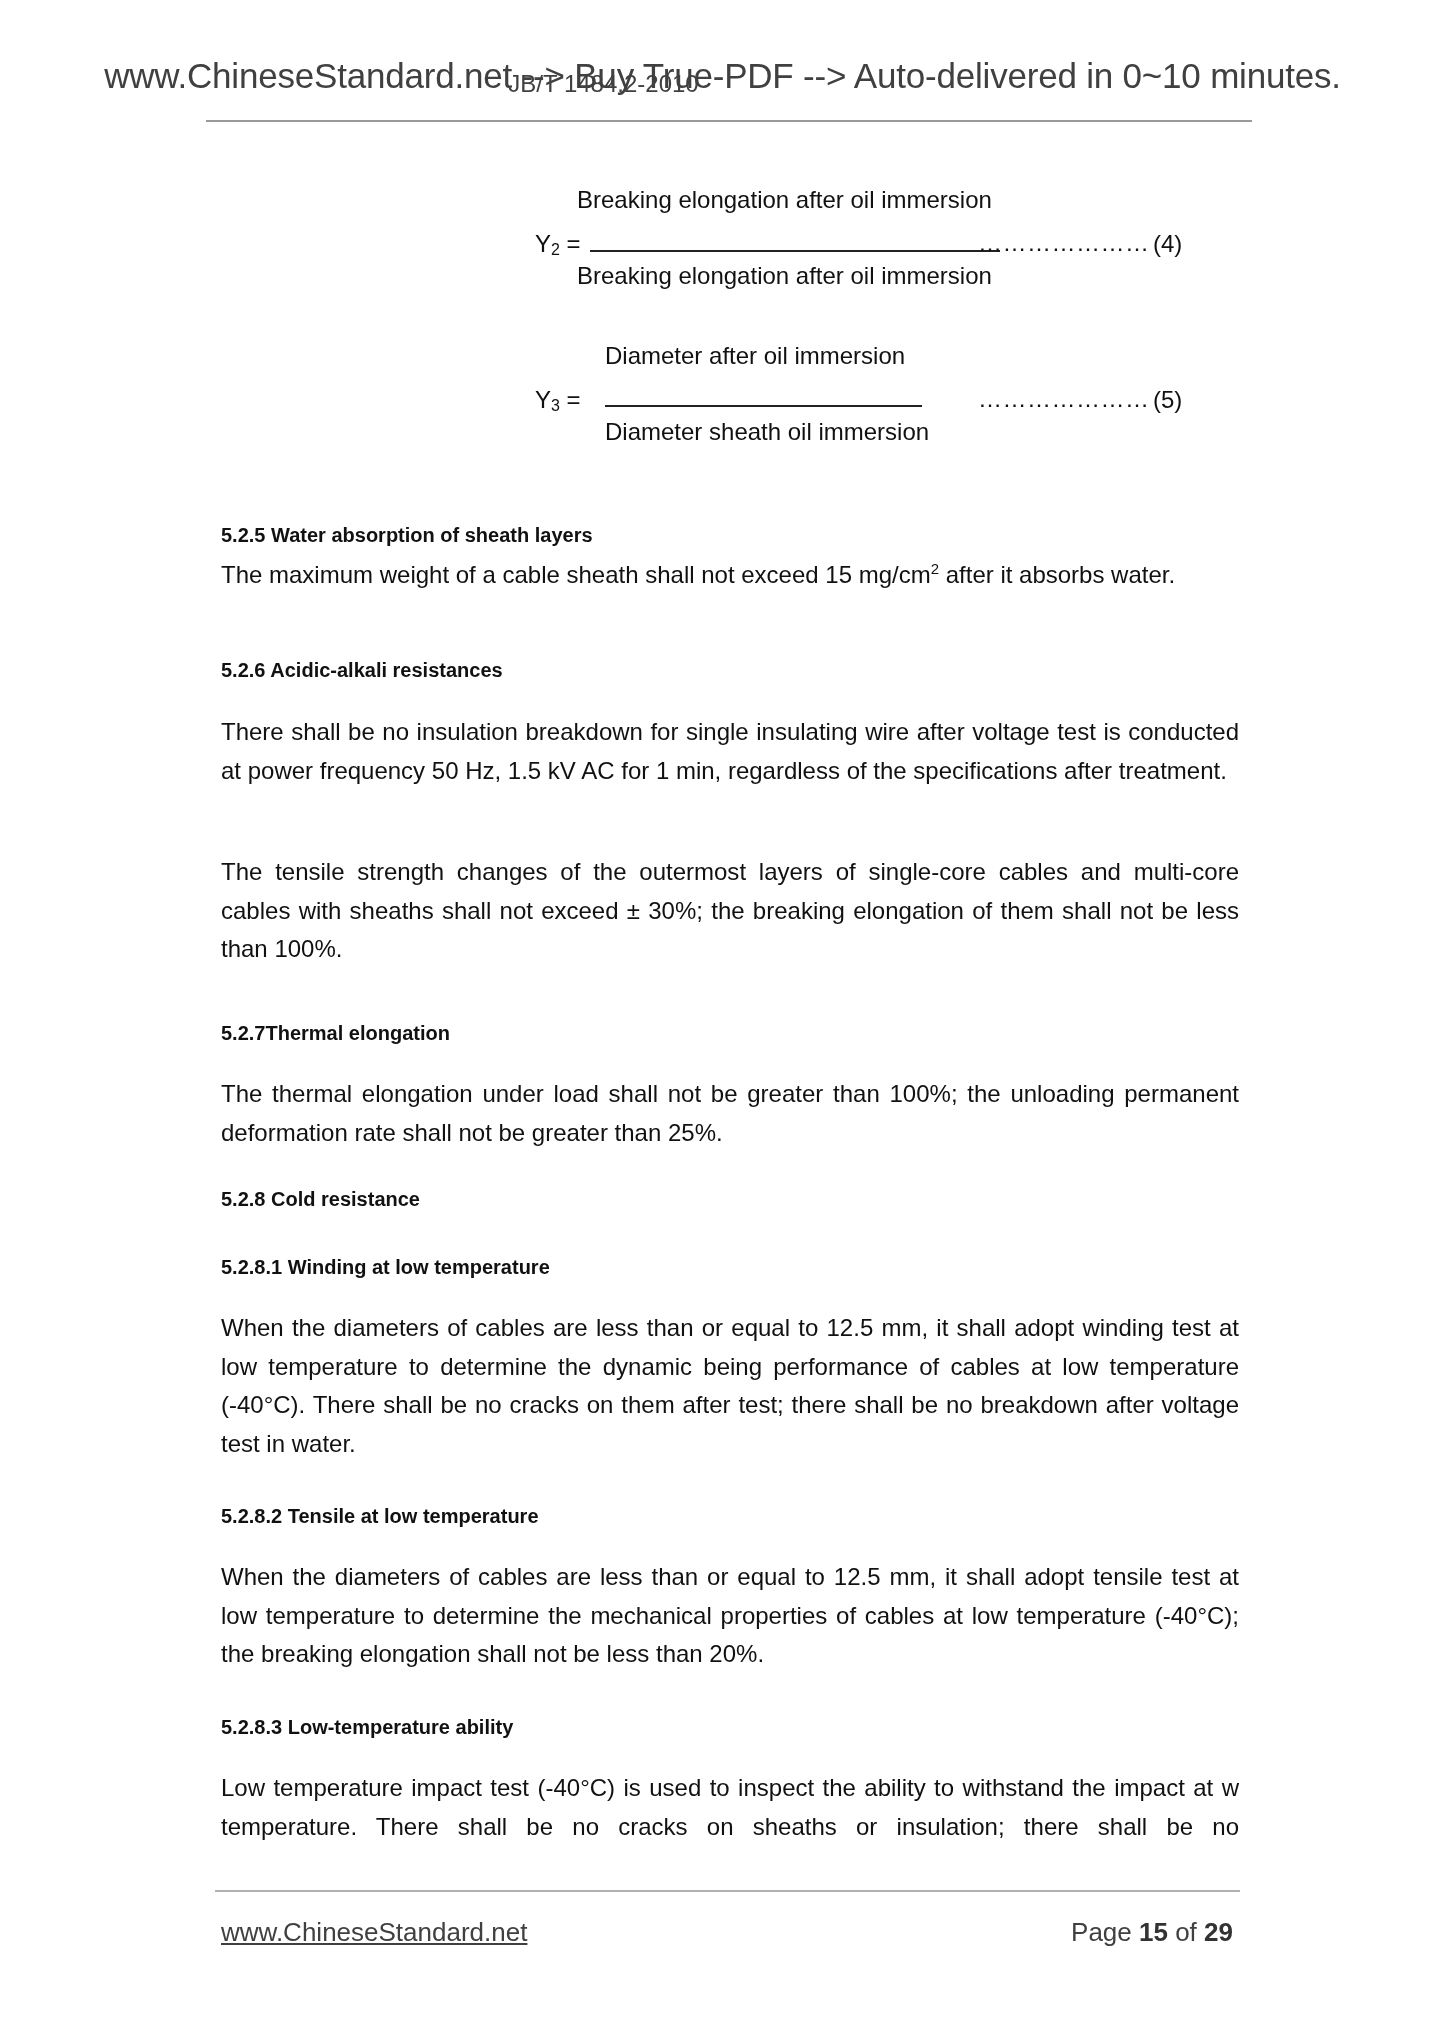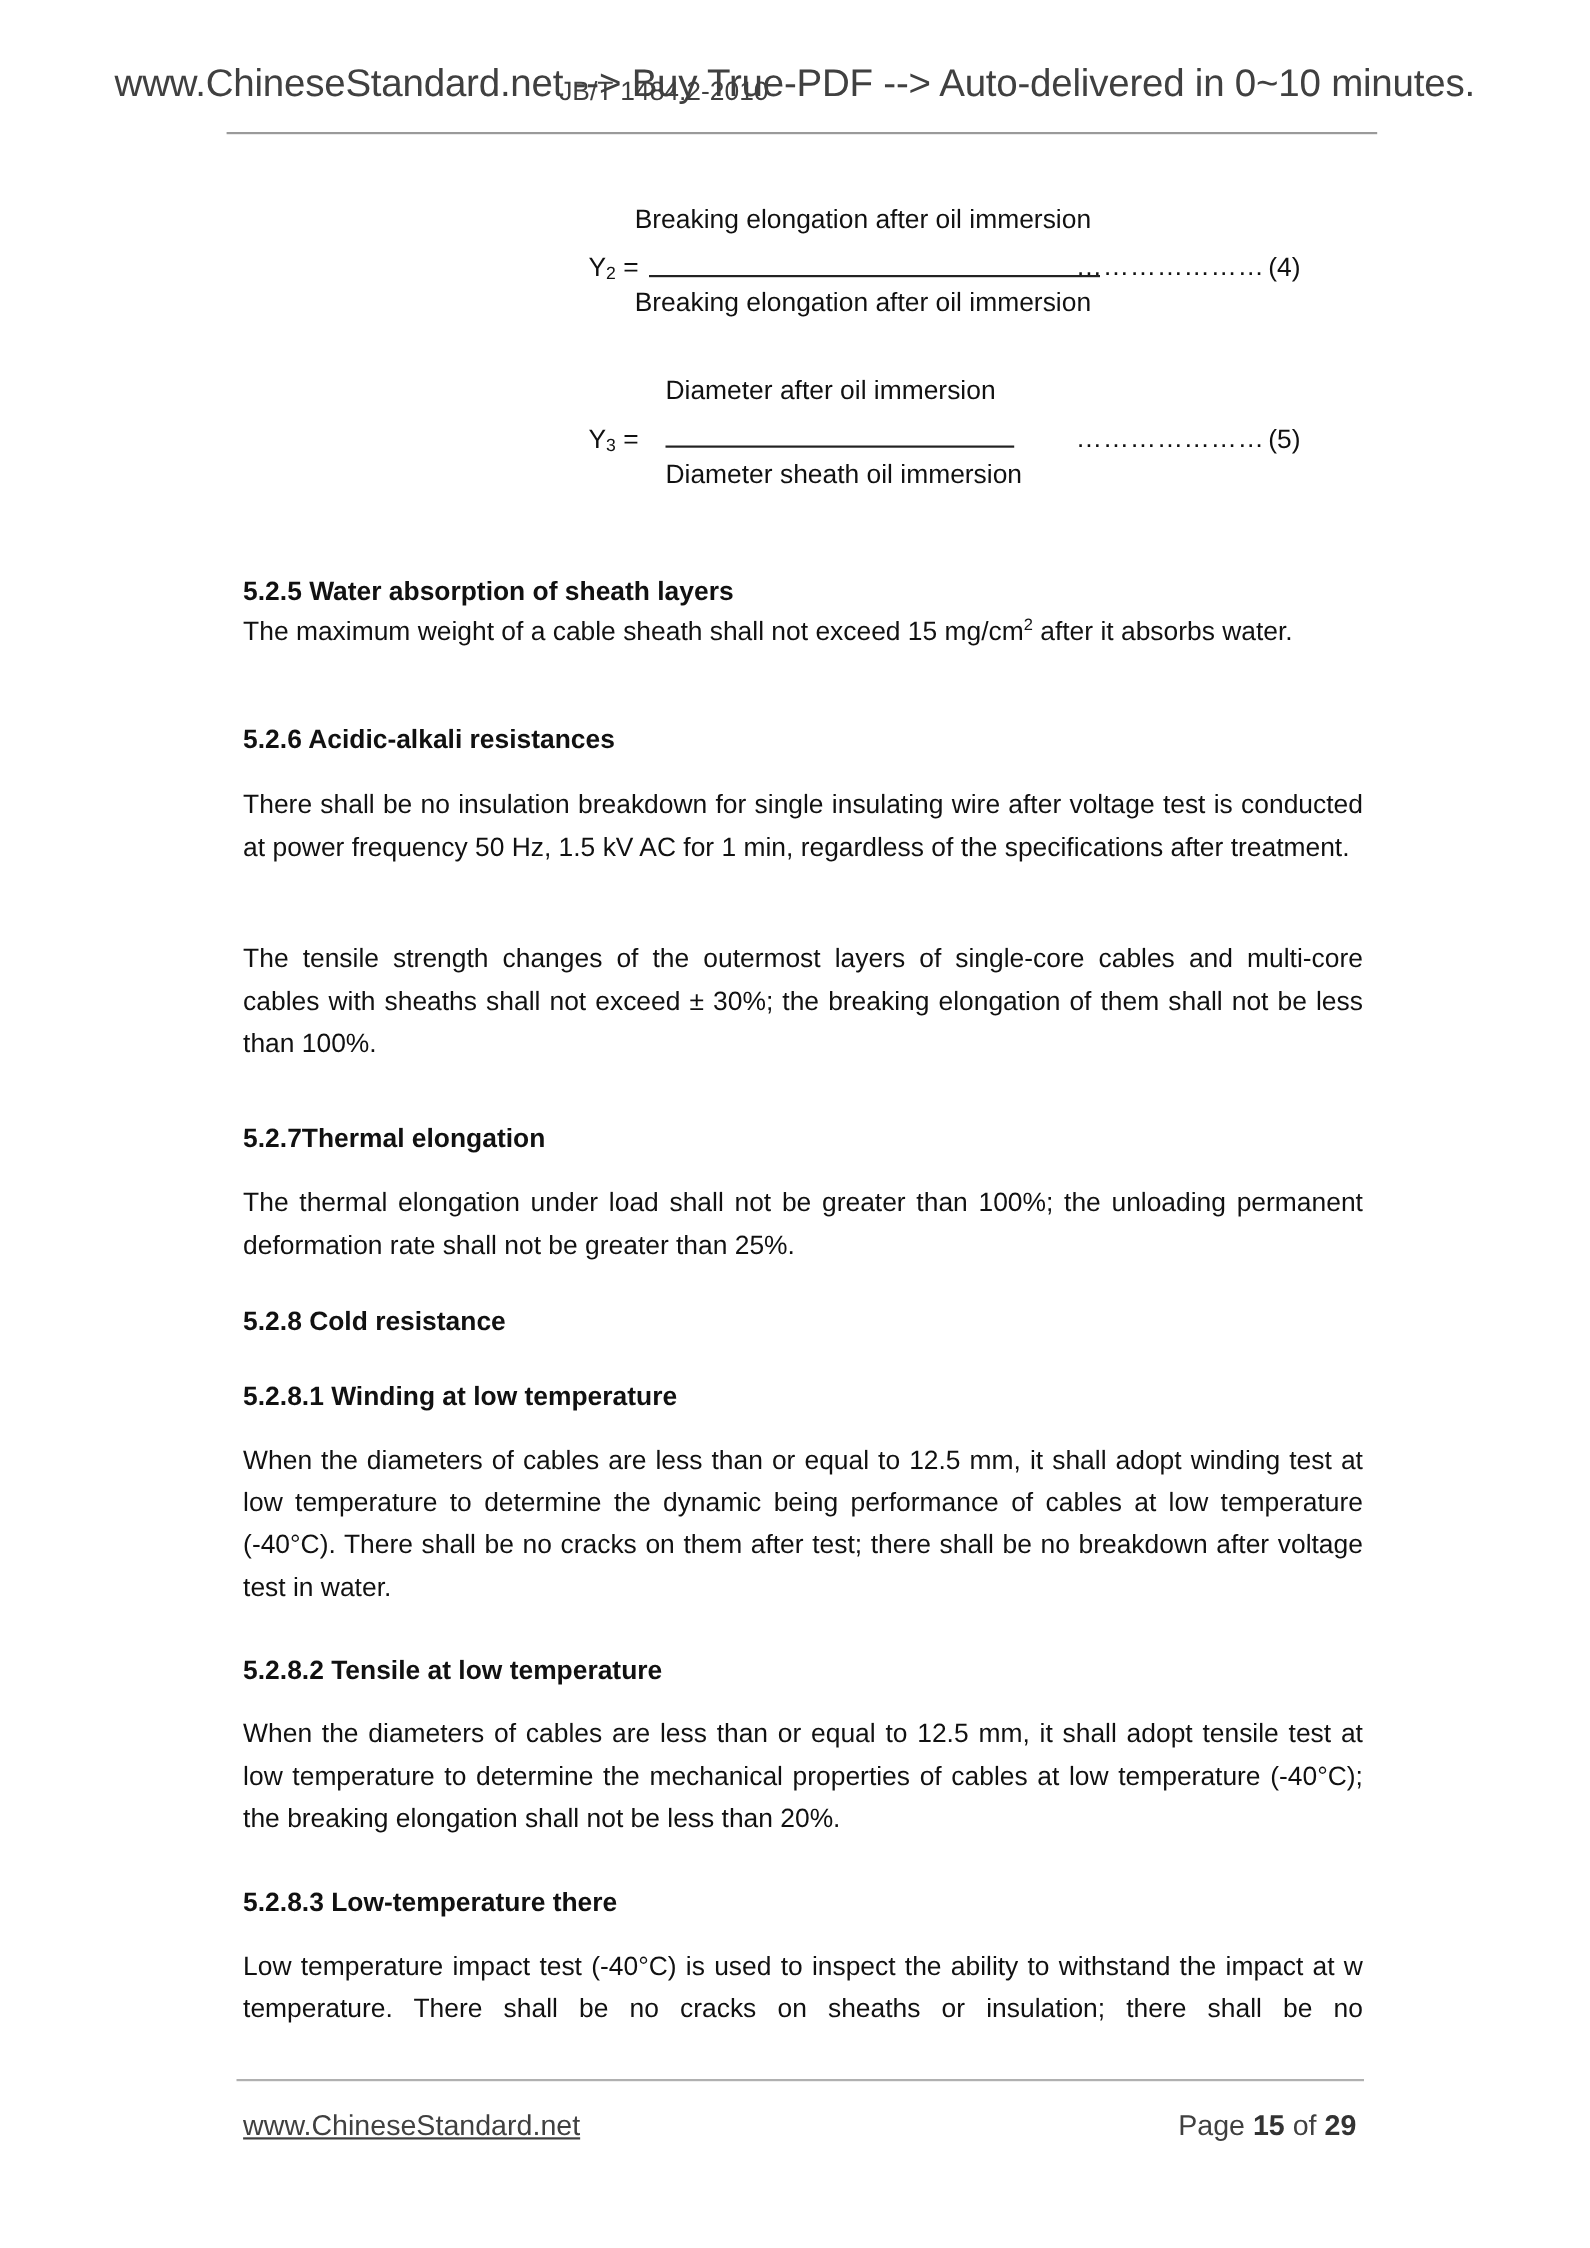--- a/index.html
+++ b/index.html
@@ -17,21 +17,21 @@
       font-size: 24px; color: #404040; white-space: nowrap;
     }
     .hdr-rule { left: 206px; width: 1046px; top: 120px; height: 2px; background: #9a9a9a; }
 
     .ftxt { font-size: 24px; color: #111; white-space: nowrap; }
     .frac-line { height: 1.5px; background: #222; }
     .dots { font-size: 24px; color: #111; white-space: nowrap; letter-spacing: 0.5px; }
     .sub { font-size: 16px; vertical-align: -3px; }
 
     .content { left: 221px; width: 1018px; top: 0; }
-    .h { position: absolute; left: 0; font-weight: bold; font-size: 24px; color: #111; white-space: nowrap; }
+    .h { position: absolute; left: 0; font-weight: bold; font-size: 20px; color: #111; white-space: nowrap; }
     .p { position: absolute; left: 0; width: 1018px; font-size: 24px; line-height: 38.5px; text-align: justify; color: #111; }
     sup { font-size: 15px; line-height: 0; vertical-align: 9px; }
 
     .ftr-rule { left: 215px; width: 1025px; top: 1890px; height: 2px; background: #b0b0b0; }
     .ftr-link { left: 221px; top: 1917px; font-size: 26px; color: #404040; text-decoration: underline; white-space: nowrap; }
     .ftr-page { right: 212px; top: 1917px; font-size: 26px; color: #404040; white-space: nowrap; }
     .ftr-page b { color: #333; }
   </style>
 </head>
 <body>
@@ -69,19 +69,19 @@
   <div class="h" style="top:1022px;">5.2.7Thermal elongation</div>
   <div class="p" style="top:1075px;">The thermal elongation under load shall not be greater than 100%; the unloading permanent deformation rate shall not be greater than 25%.</div>
 
   <div class="h" style="top:1188px;">5.2.8 Cold resistance</div>
   <div class="h" style="top:1256px;">5.2.8.1 Winding at low temperature</div>
   <div class="p" style="top:1309px;">When the diameters of cables are less than or equal to 12.5 mm, it shall adopt winding test at low temperature to determine the dynamic being performance of cables at low temperature (-40°C). There shall be no cracks on them after test; there shall be no breakdown after voltage test in water.</div>
 
   <div class="h" style="top:1505px;">5.2.8.2 Tensile at low temperature</div>
   <div class="p" style="top:1558px;">When the diameters of cables are less than or equal to 12.5 mm, it shall adopt tensile test at low temperature to determine the mechanical properties of cables at low temperature (-40°C); the breaking elongation shall not be less than 20%.</div>
 
-  <div class="h" style="top:1716px;">5.2.8.3 Low-temperature there</div>
+  <div class="h" style="top:1716px;">5.2.8.3 Low-temperature ability</div>
   <div class="p" style="top:1769px; text-align-last: justify;">Low temperature impact test (-40°C) is used to inspect the ability to withstand the impact at w temperature. There shall be no cracks on sheaths or insulation; there shall be no</div>
 </div>
 
 <div class="abs ftr-rule"></div>
 <a class="abs ftr-link">www.ChineseStandard.net</a>
 <div class="abs ftr-page"><span>Page </span><b>15</b><span> of </span><b>29</b></div>
 
 </body></html>

